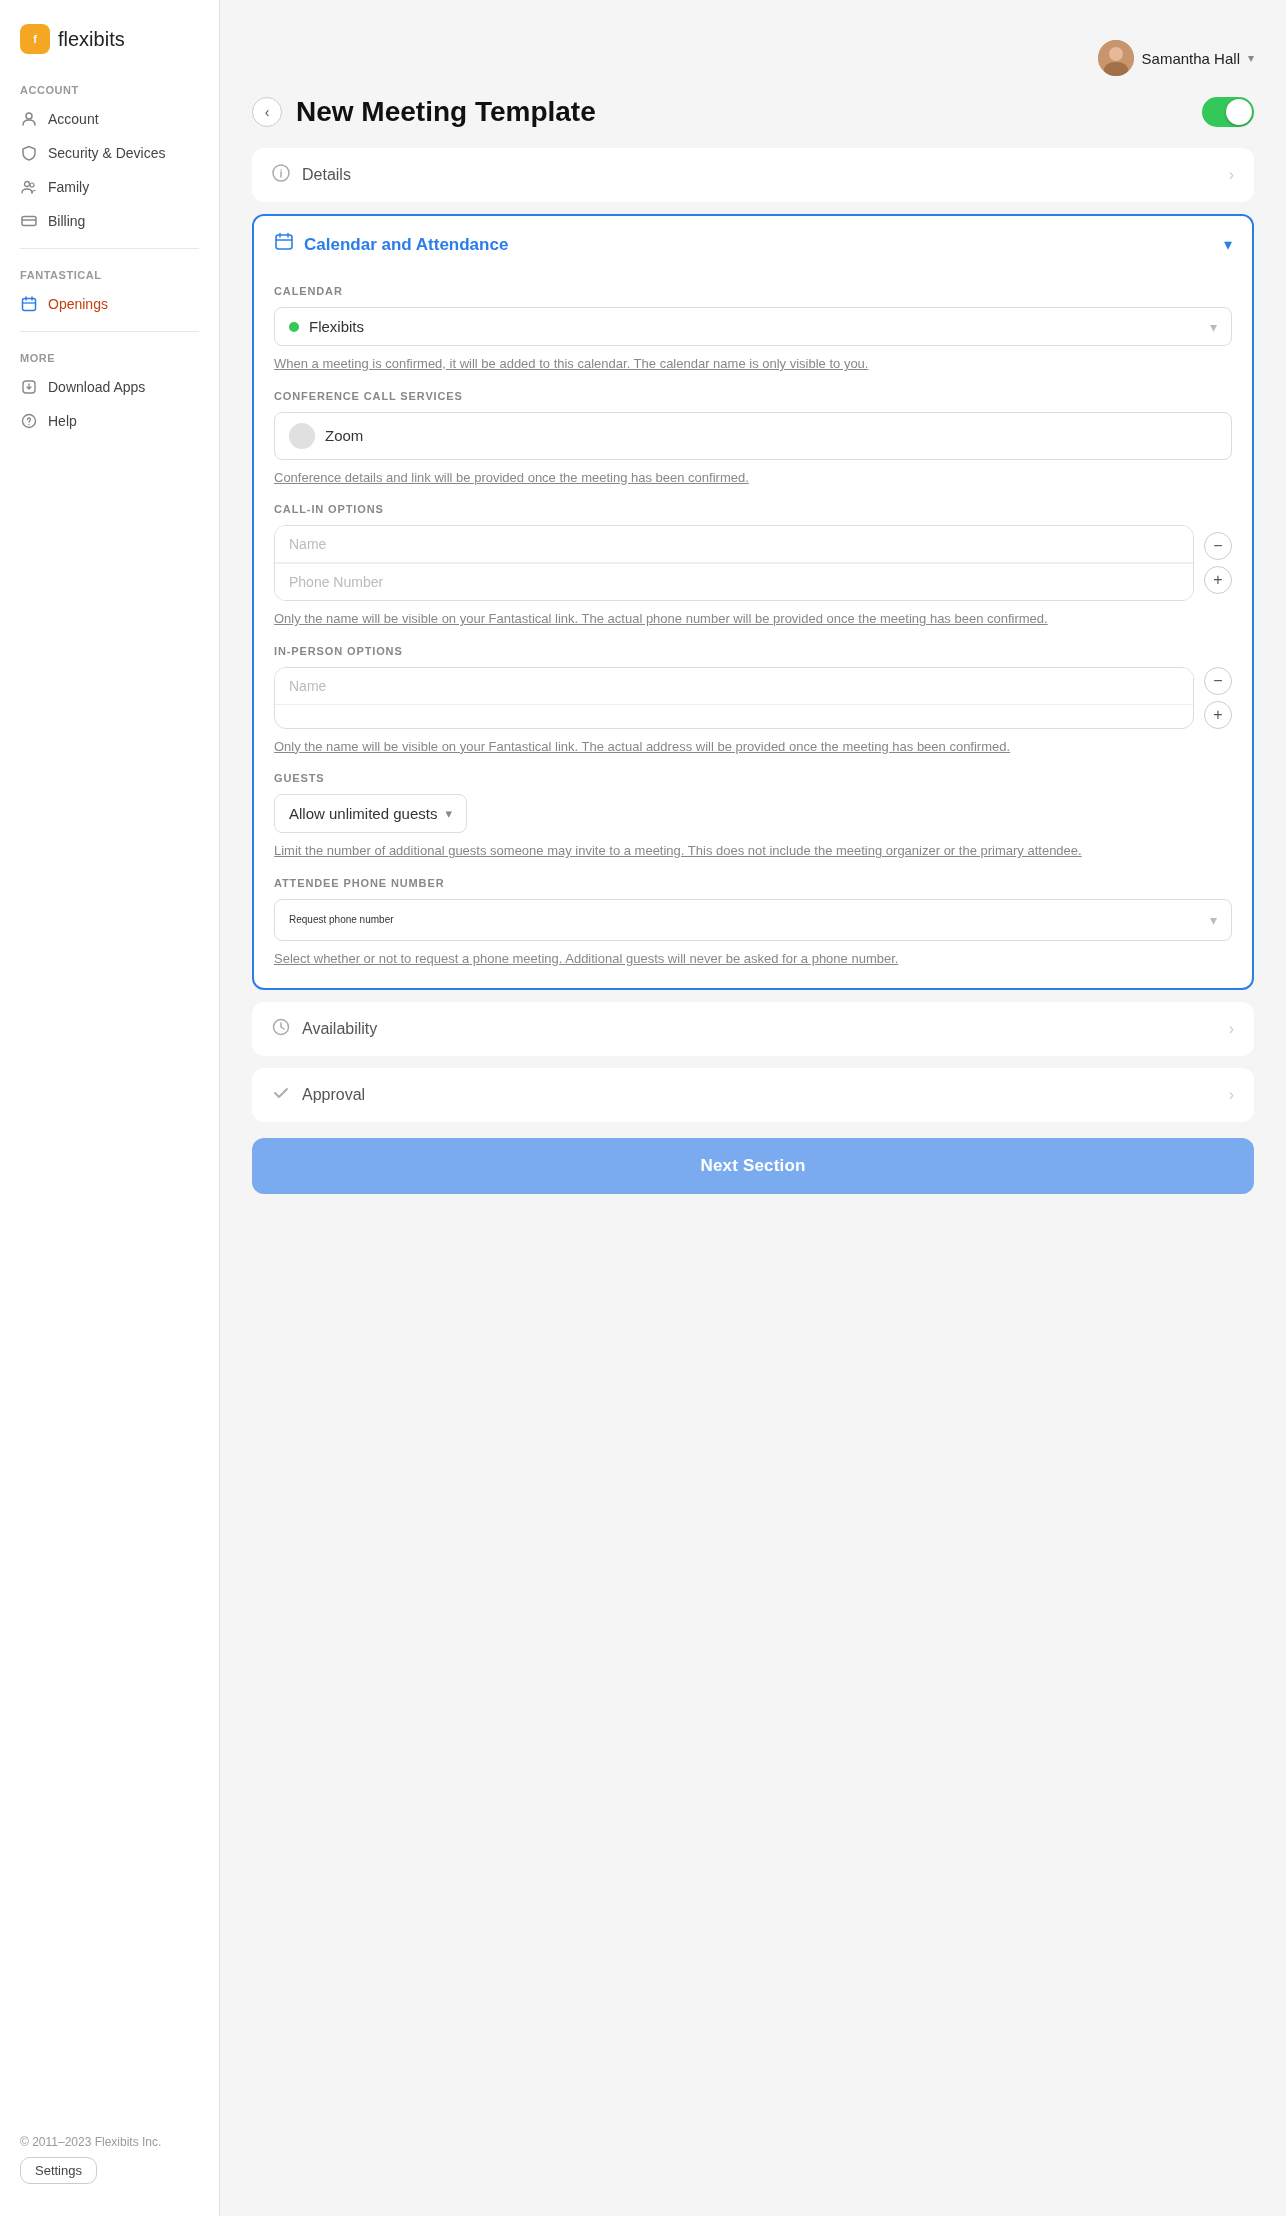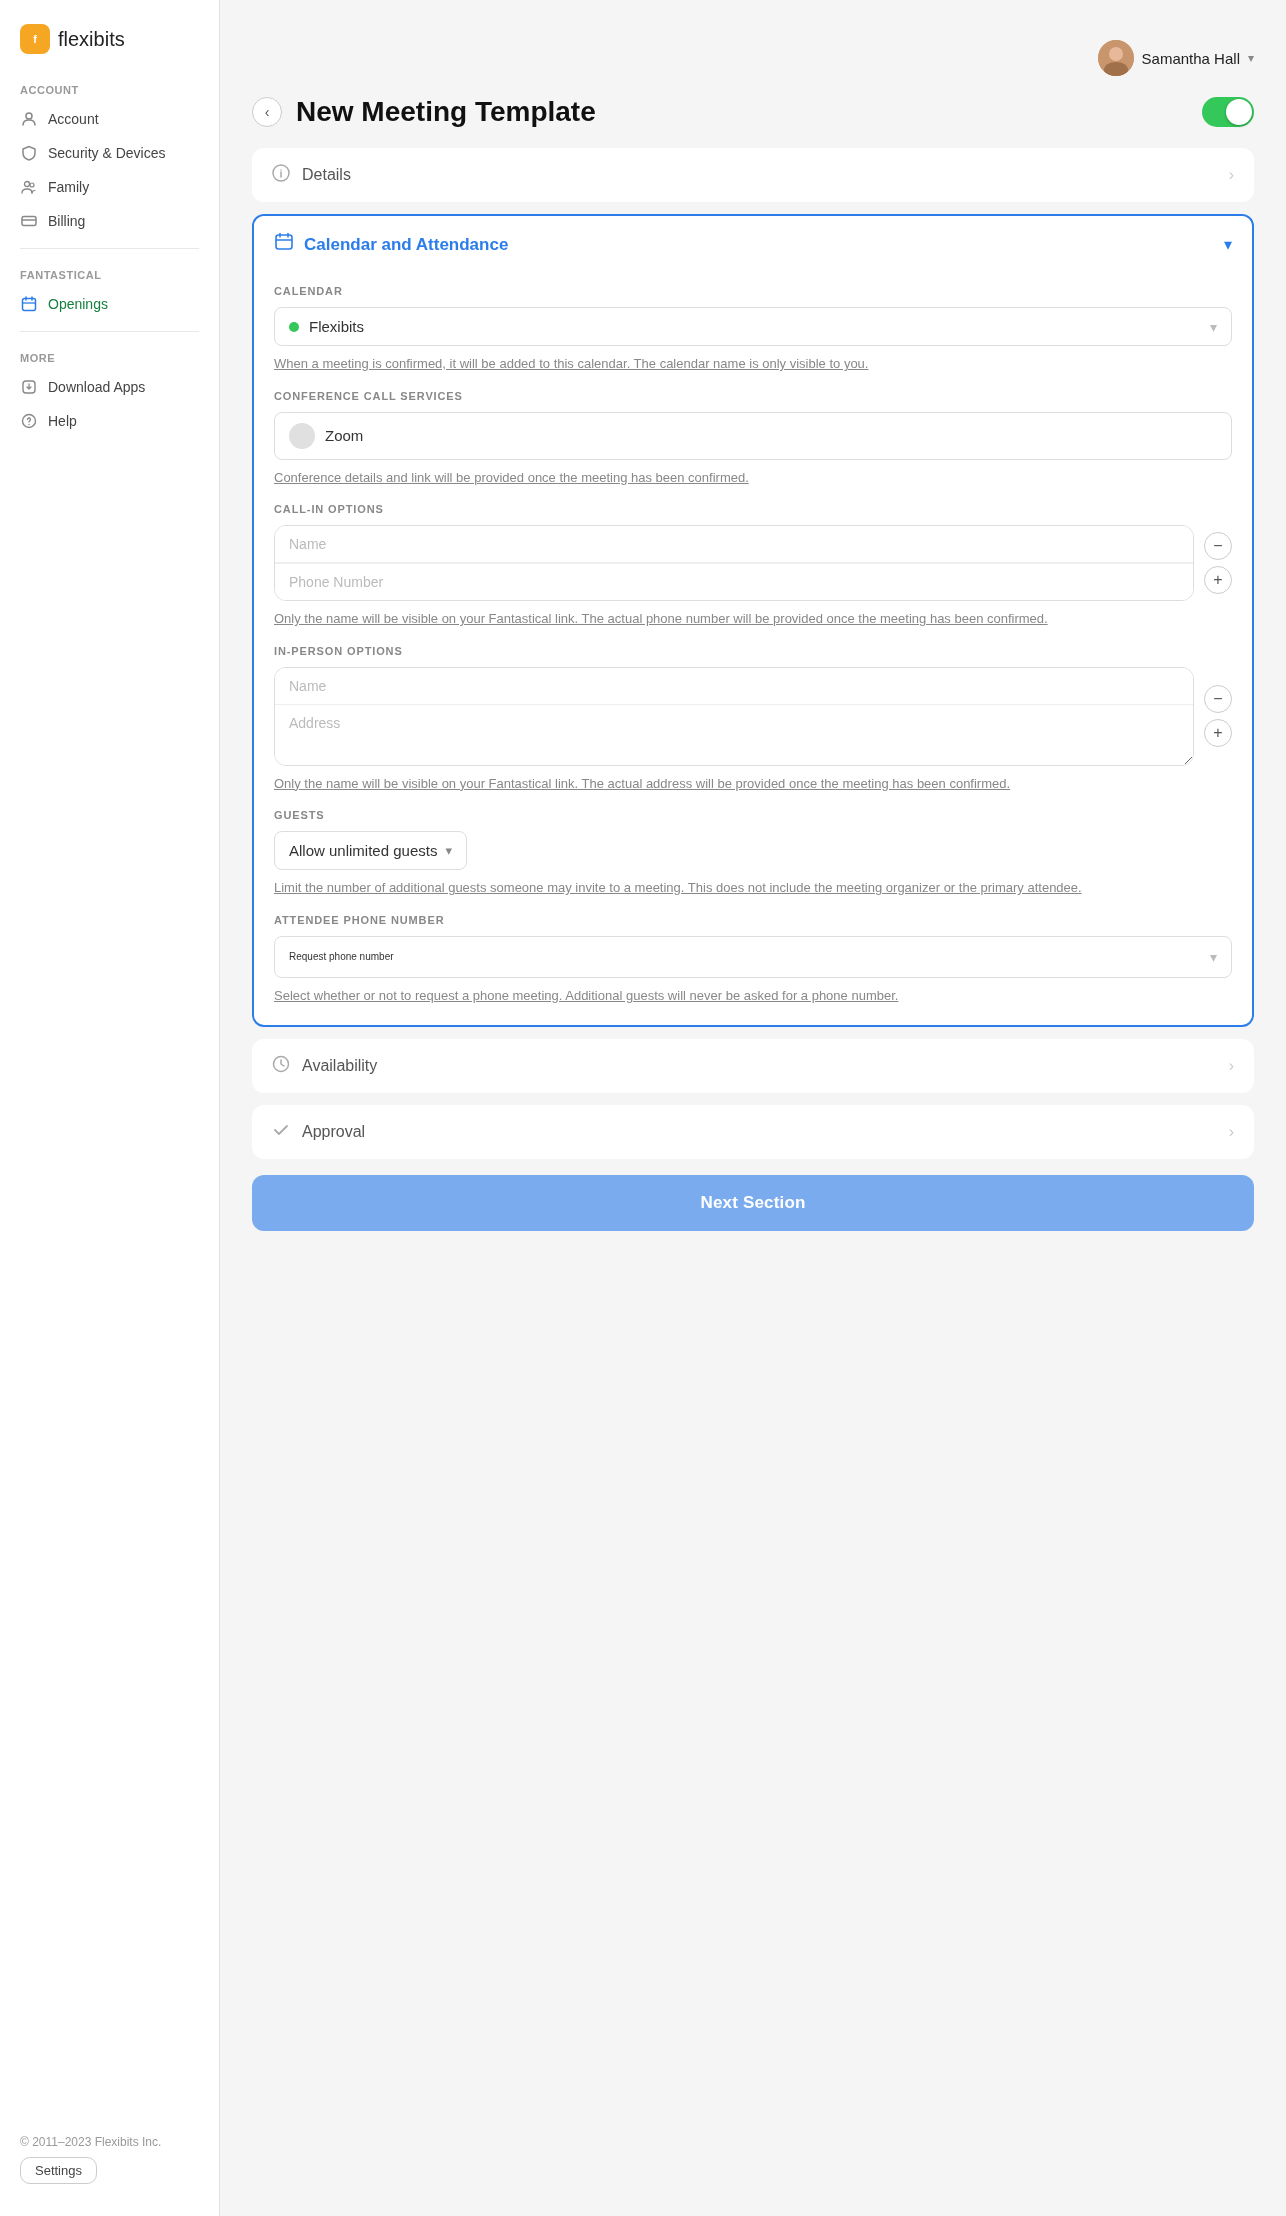--- a/index.html
+++ b/index.html
@@ -36,21 +36,21 @@
       padding: 10px 20px 6px;
       letter-spacing: 0.05em;
     }
     .nav-item {
       display: flex; align-items: center; gap: 10px;
       padding: 8px 20px;
       font-size: 14px; color: #444;
       cursor: pointer;
       border-radius: 0;
     }
-    .nav-item.active { color: #15803d; font-weight: 500; }
+    .nav-item.active { color: #c2410c; font-weight: 500; }
     .nav-icon { width: 18px; height: 18px; display: flex; align-items: center; justify-content: center; }
     .divider { border: none; border-top: 1px solid #e8e8e8; margin: 10px 20px; }
     .sidebar-footer {
       margin-top: auto;
       padding: 16px 20px;
       font-size: 12px; color: #999;
     }
     .settings-btn {
       display: inline-block; margin-top: 8px;
       border: 1px solid #ccc; border-radius: 10px;
@@ -437,21 +437,20 @@
         </div>
       </div>
       <div class="helper-text">Only the name will be visible on your Fantastical link. The actual phone number will be provided once the meeting has been confirmed.</div>
 
       
       <div class="section-title">IN-PERSON OPTIONS</div>
       <div class="input-with-actions">
         <div class="input-group">
           <input type="text" placeholder="Name" style="">
           <div class="divider-input" style="border-top:1px solid #eee;"></div>
-          <textarea class="address-textarea" placeholder="Address" style=""></textarea>
         </div>
         <div class="action-btns">
           <button class="action-btn">−</button>
           <button class="action-btn">+</button>
         </div>
       </div>
       <div class="helper-text">Only the name will be visible on your Fantastical link. The actual address will be provided once the meeting has been confirmed.</div>
 
       
       <div class="section-title">GUESTS</div>

